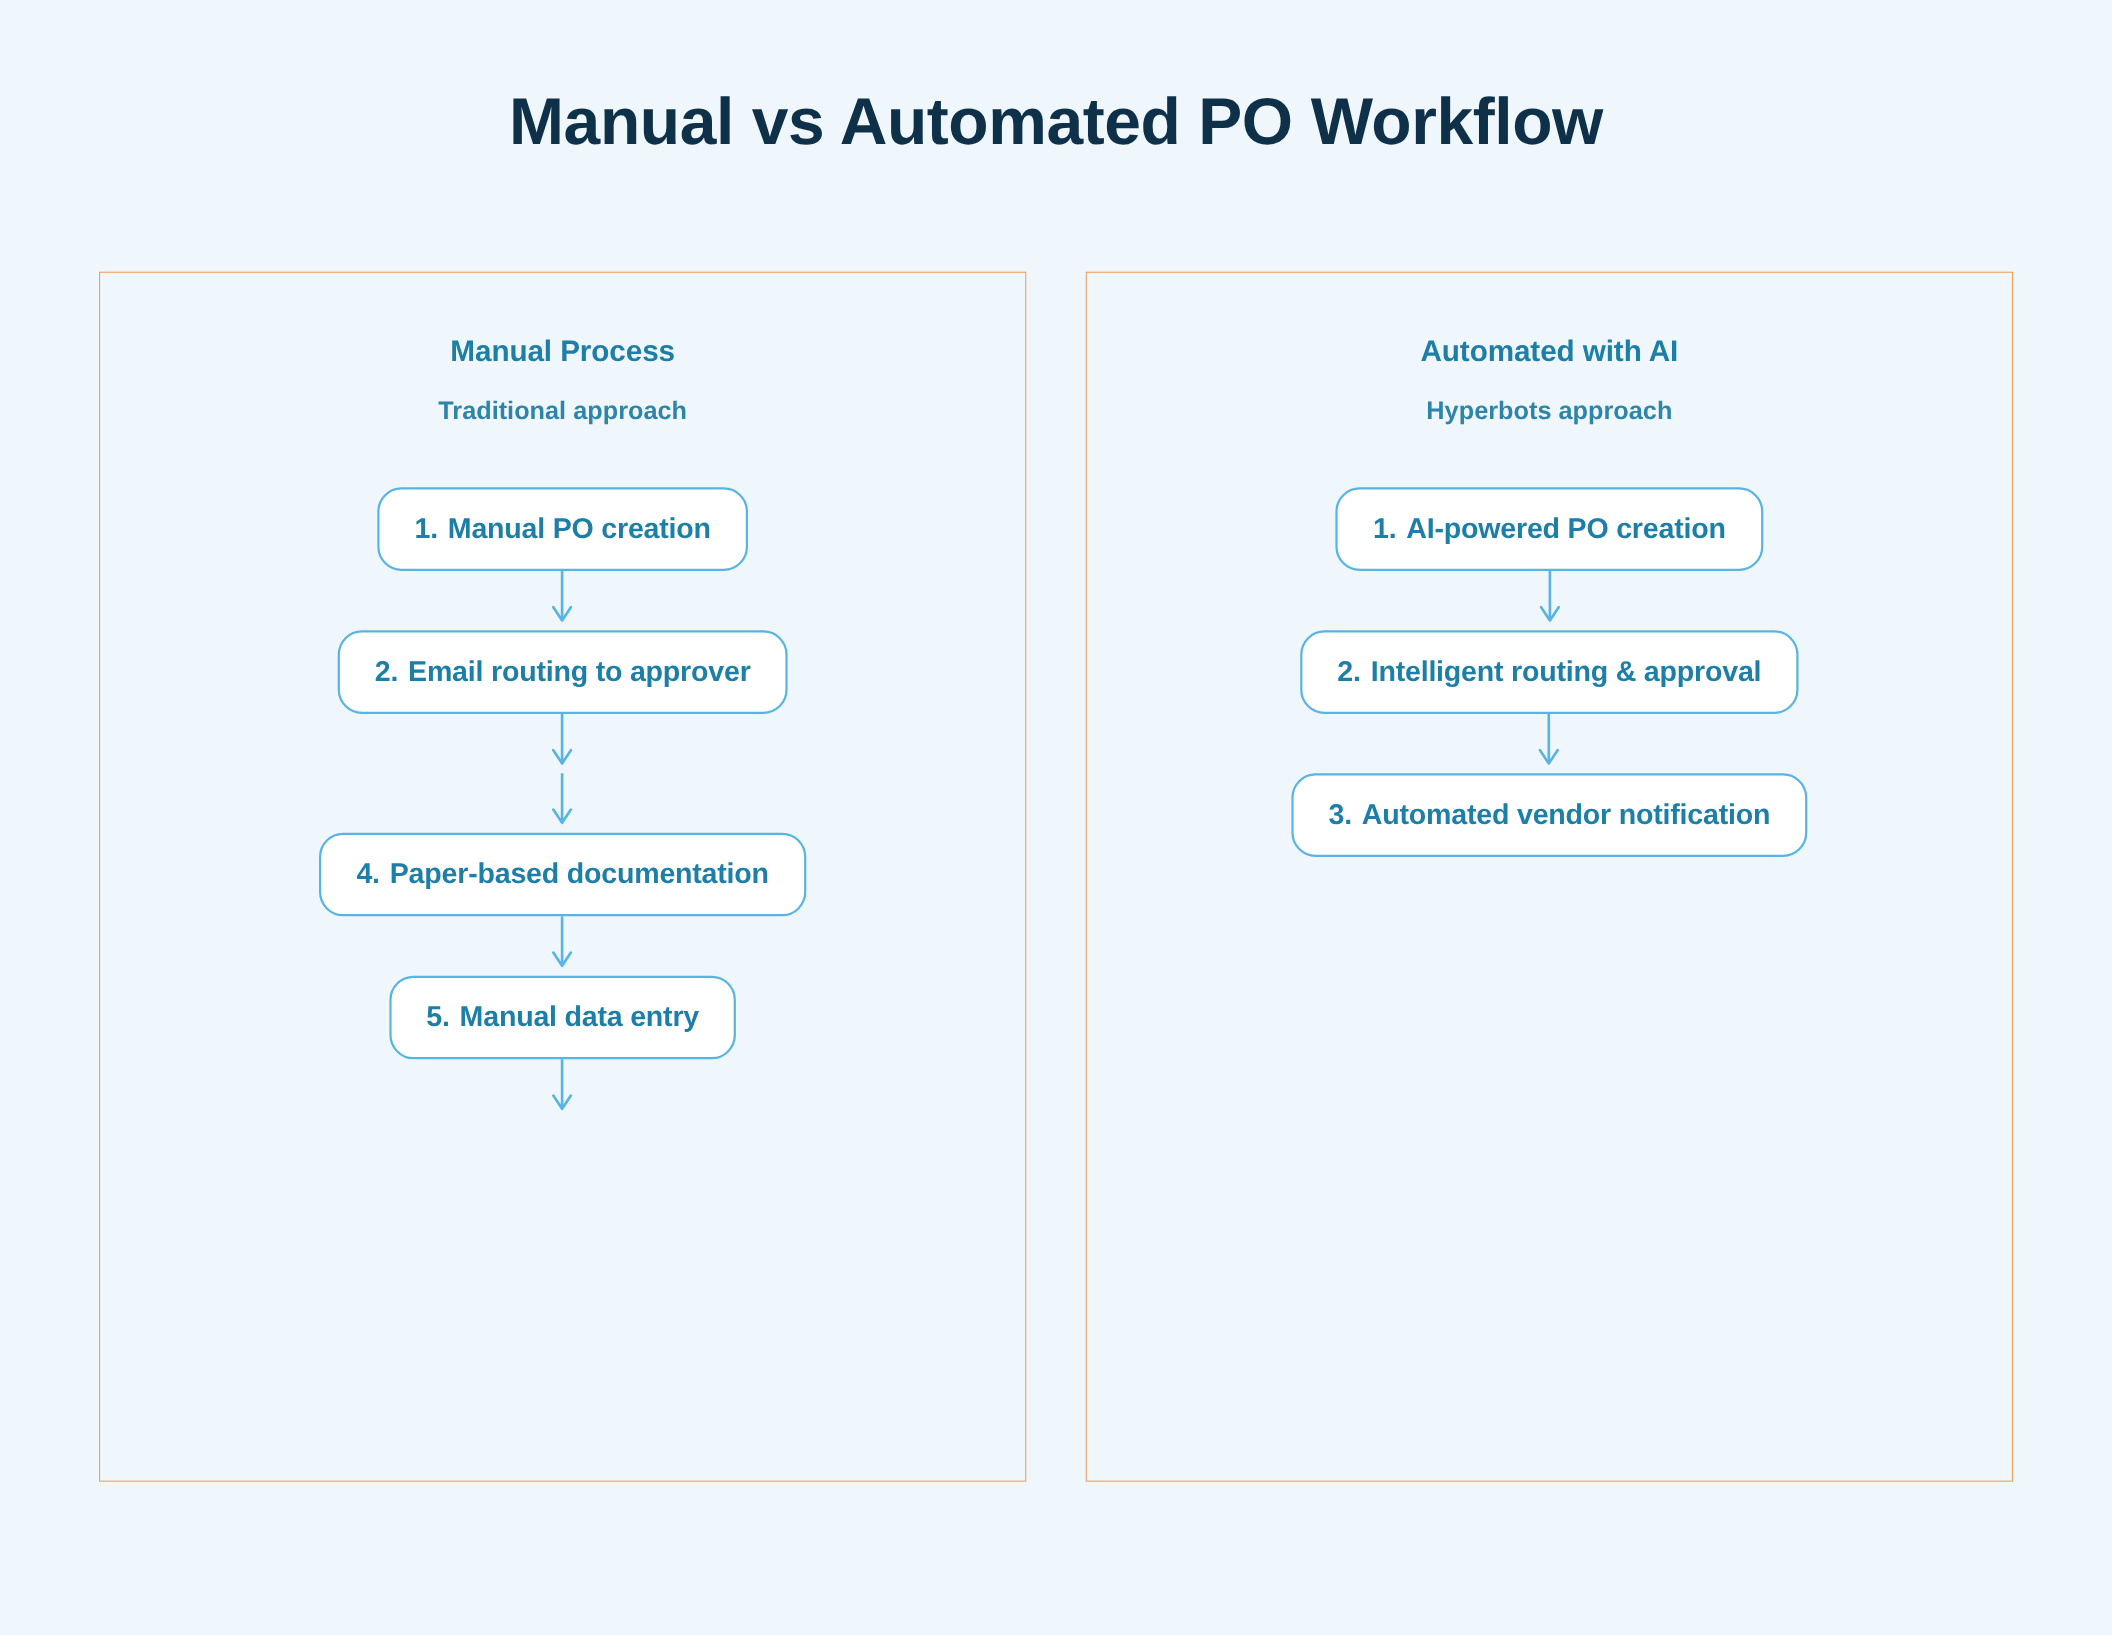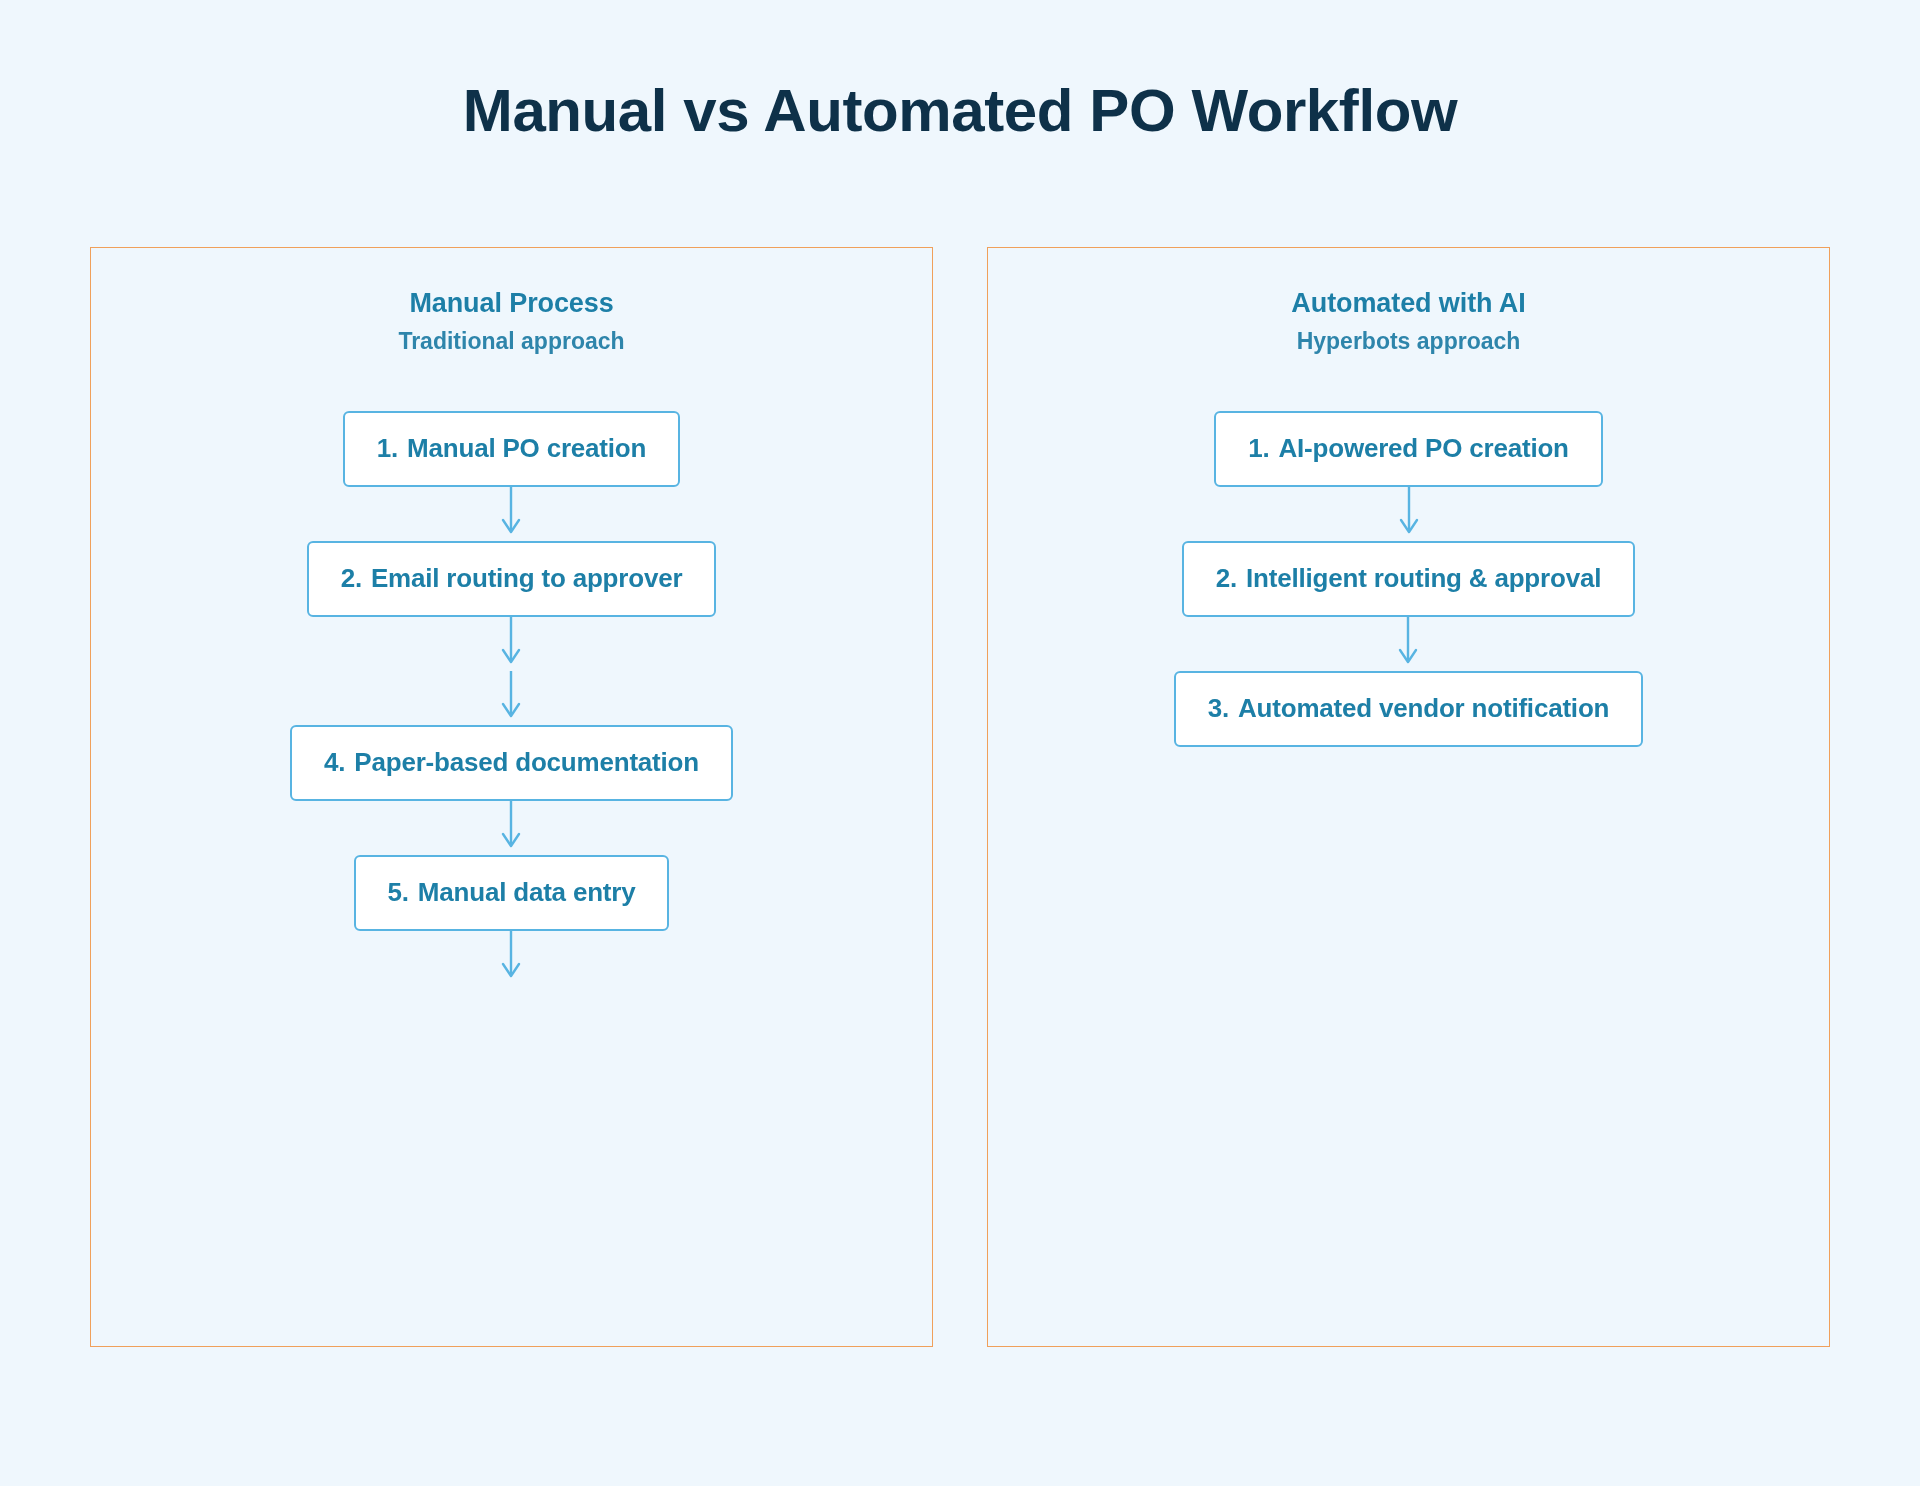--- a/index.html
+++ b/index.html
@@ -54,21 +54,21 @@
     display: flex;
     flex-direction: column;
     align-items: center;
   }
 
   .panel-title {
     color: #1d7fa7;
     font-size: 27px;
     font-weight: 700;
     text-align: center;
-    margin: 0;
+    margin: 16px;
     letter-spacing: -0.1px;
   }
   .panel-subtitle {
     color: #2e85ab;
     font-size: 23px;
     font-weight: 700;
     text-align: center;
     margin: 9px 0 0 0;
   }
 
@@ -82,21 +82,21 @@
 
   .flow-step {
     display: flex;
     flex-direction: column;
     align-items: center;
   }
 
   .node {
     background: #ffffff;
     border: 2.2px solid #58b4e2;
-    border-radius: 6px;
+    border-radius: 22px;
     color: #1d7fa7;
     font-size: 26px;
     font-weight: 700;
     letter-spacing: -0.2px;
     padding: 21px 32px;
     text-align: center;
     white-space: nowrap;
     box-sizing: border-box;
     line-height: 1.15;
   }

